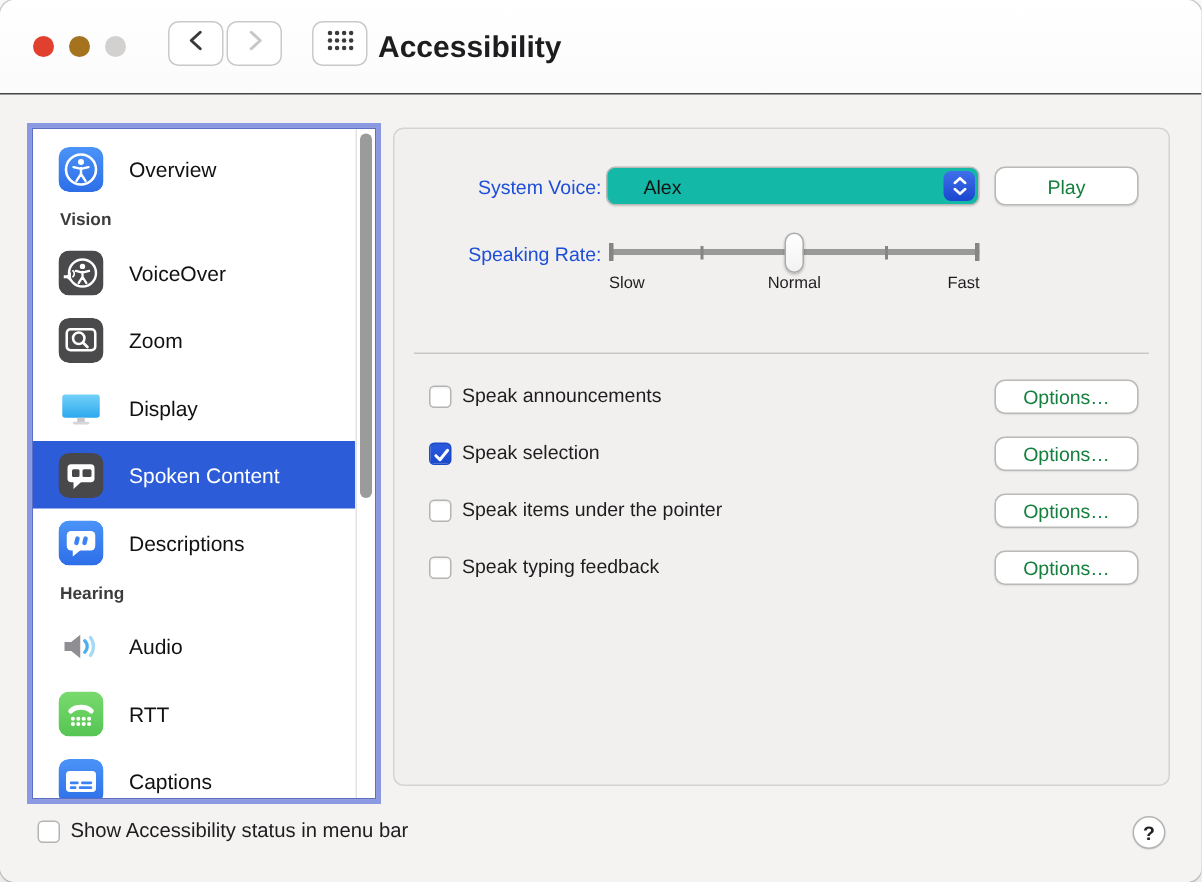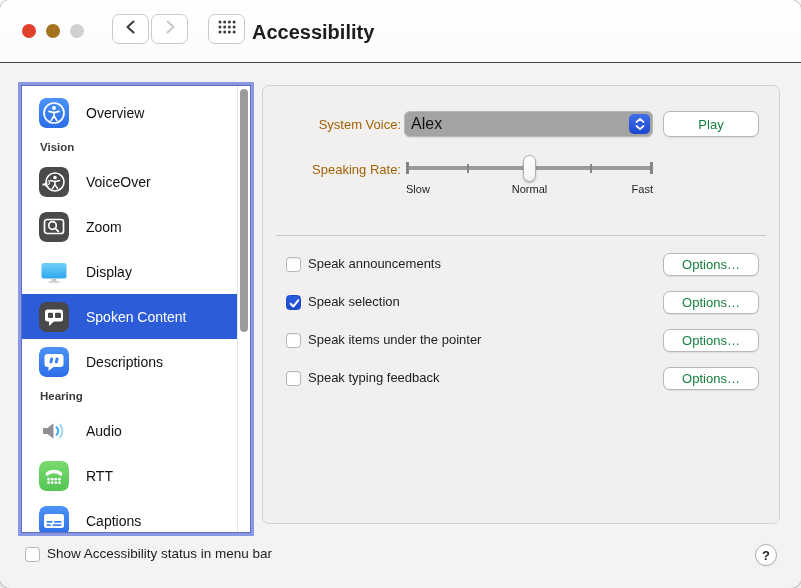--- a/index.html
+++ b/index.html
@@ -26,22 +26,22 @@
   .side-list{width:217px;height:100%;overflow:hidden;padding-top:4px;}
   .side-scroll{width:13px;height:100%;border-left:1px solid #e4e4e3;position:relative;background:#fff;}
   .side-thumb{position:absolute;left:2px;top:3px;width:8px;height:243px;border-radius:4px;background:#9b9b9b;}
   .srow{display:flex;align-items:center;height:45px;padding-left:17px;font-size:14px;color:#111;}
   .srow .ic{width:30px;height:30px;margin-right:17px;flex:0 0 30px;}
   .srow.selected{background:#2c5cd8;color:#fff;}
   .shead{display:flex;align-items:center;height:24px;padding-left:18px;font-size:11.5px;font-weight:700;color:#3c3c3e;}
   .sq{width:30px;height:30px;border-radius:7px;}
   
   .panel{position:absolute;left:262px;top:85px;width:518px;height:439px;background:#f1f0ee;border:1px solid #d4d3d2;border-radius:7px;}
-  .plabel{position:absolute;left:0;width:138px;text-align:right;font-size:13px;color:#a16207;}
-  .popup{position:absolute;left:141px;top:25px;width:249px;height:26px;background:#a3a3a3;border:1px solid #b9b9b8;border-radius:6px;box-shadow:0 .5px 1px rgba(0,0,0,.08);display:flex;align-items:center;padding-left:6px;font-size:16px;color:#111;}
+  .plabel{position:absolute;left:0;width:138px;text-align:right;font-size:13px;color:#1d4ed8;}
+  .popup{position:absolute;left:141px;top:25px;width:249px;height:26px;background:#14b8a6;border:1px solid #b9b9b8;border-radius:6px;box-shadow:0 .5px 1px rgba(0,0,0,.08);display:flex;align-items:center;padding-left:24px;font-size:13px;color:#111;}
   .popup .caps{position:absolute;right:2px;top:2px;width:21px;height:20px;border-radius:5px;background:linear-gradient(#3f70ea,#1b46cf);display:flex;align-items:center;justify-content:center;}
   .btn{position:absolute;background:#fff;border:1px solid #b9b9b8;border-radius:7px;box-shadow:0 .5px 1px rgba(0,0,0,.08);font-size:13px;color:#15803d;display:flex;align-items:center;justify-content:center;}
   .play-btn{left:400px;top:25px;width:96px;height:26px;}
   .opt-btn{left:400px;width:96px;height:23px;}
   
   .slider{position:absolute;left:143px;top:68px;width:247px;height:30px;}
   .track{position:absolute;left:0;top:12px;width:247px;height:3.5px;background:#9a9a99;border-radius:2px;}
   .tick{position:absolute;background:#858584;}
   .tick.end{top:8px;width:3px;height:12px;}
   .tick.mid{top:9.5px;width:2px;height:9px;}

